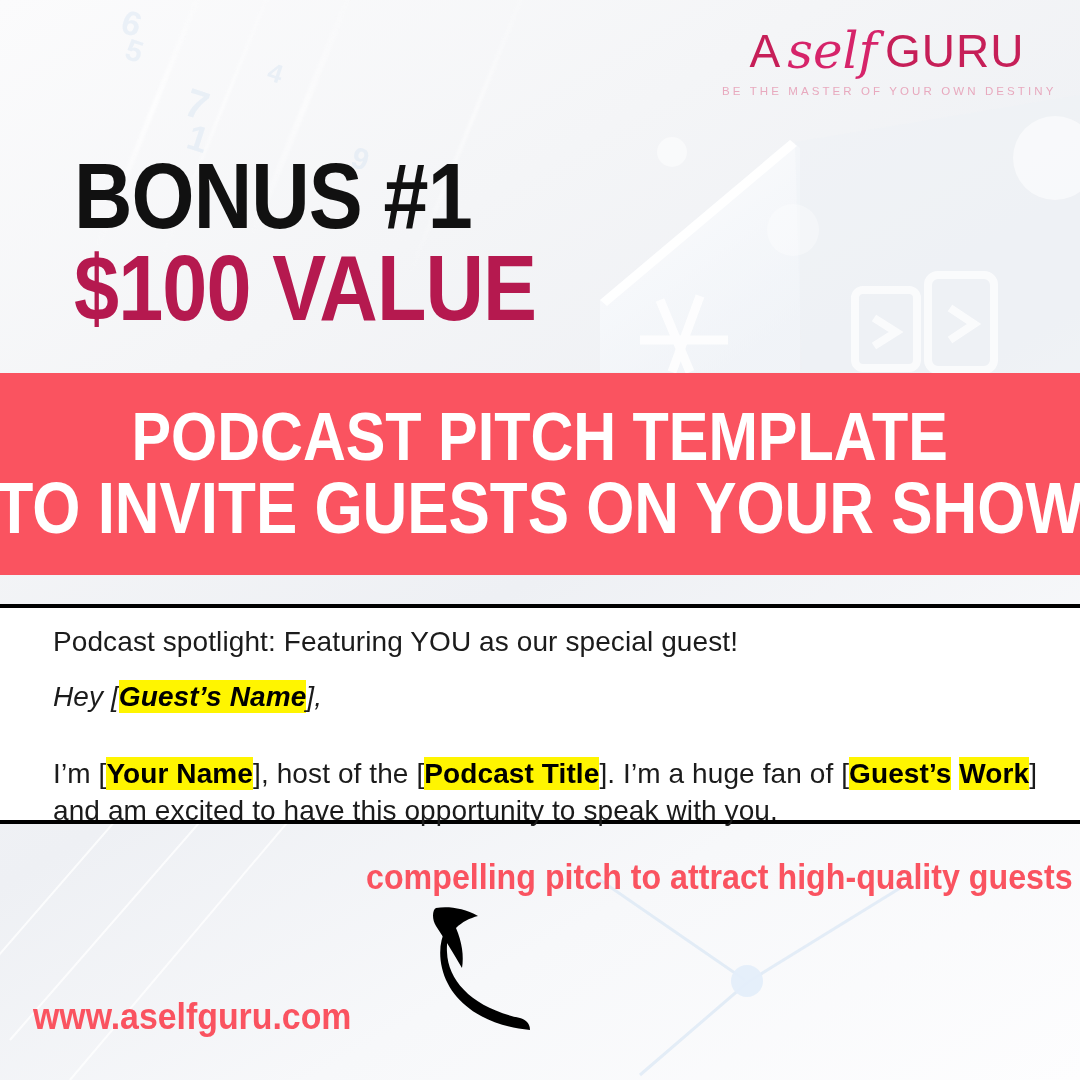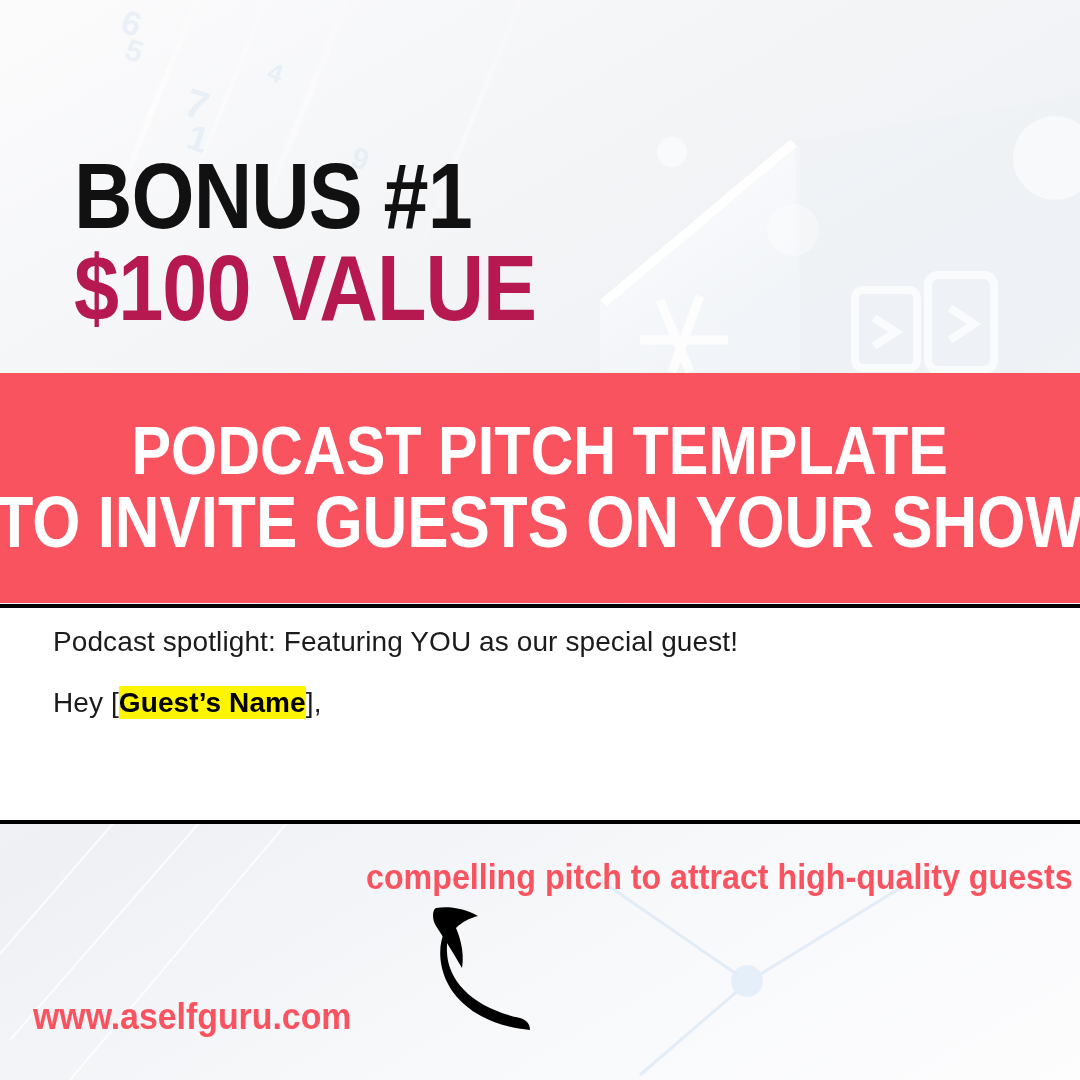--- a/index.html
+++ b/index.html
@@ -93,21 +93,21 @@
     transform-origin:left center;
     white-space:nowrap;
   }
   #hl-bonus { color:#111111; }
   #hl-value { color:#B5194F; margin-top:6px; }
 
   
   #banner {
     position:absolute;
     left:0; top:373px;
-    width:1080px; height:230px;
+    width:1080px; height:202px;
     background:#FA5360;
     display:flex;
     flex-direction:column;
     align-items:center;
     justify-content:center;
   }
   .banner-line {
     color:#FFFFFF;
     font-family:"Liberation Sans Narrow","Liberation Sans", sans-serif;
     font-weight:700;
@@ -131,21 +131,21 @@
     padding:12px 40px 0 53px;
   }
   .doc-p {
     font-family:"Liberation Sans Narrow","Liberation Sans", sans-serif;
     font-size:28px;
     color:#1b1b1b;
     line-height:1.32;
     letter-spacing:.1px;
   }
   #doc-p1 { margin-top:4px; }
-  #doc-p2 { margin-top:24px; }
+  #doc-p2 { margin-top:18px;font-style:italic; }
   #doc-p3 { margin-top:40px; }
   .hl {
     background:#FFF500;
     font-weight:700;
     color:#000000;
     padding:1px 0;
   }
   .brk { color:#1b1b1b; }
 
   
@@ -243,39 +243,49 @@
   <div class="bg-streak" style="left:300px; top:-30px; width:6px; height:280px; opacity:.6;"></div>
   <div class="bg-streak" style="left:470px; top:-50px; width:4px; height:340px; opacity:.55;"></div>
 
   <div class="bg-digit" style="left:122px; top:4px; font-size:34px;">6</div>
   <div class="bg-digit" style="left:126px; top:34px; font-size:30px;">5</div>
   <div class="bg-digit" style="left:186px; top:82px; font-size:40px;">7</div>
   <div class="bg-digit" style="left:188px; top:118px; font-size:36px;">1</div>
   <div class="bg-digit" style="left:268px; top:58px; font-size:26px;">4</div>
   <div class="bg-digit" style="left:352px; top:142px; font-size:30px;">9</div>
 
+  <div id="logo">
+    <div class="logo-line">
+      <span class="logo-a">A</span><span class="logo-self">self</span><span class="logo-guru">GURU</span>
+    </div>
+    <div class="logo-tagline">BE THE MASTER OF YOUR OWN DESTINY</div>
+  </div>
 
   <div id="headline">
     <div class="hl-line" id="hl-bonus">BONUS #1</div>
     <div class="hl-line" id="hl-value">$100 VALUE</div>
   </div>
 
   <div id="banner">
     <div class="banner-line" id="banner-line-1">PODCAST PITCH TEMPLATE</div>
     <div class="banner-line" id="banner-line-2">(TO INVITE GUESTS ON YOUR SHOW)</div>
   </div>
 
   <div id="doc">
 
     <div class="doc-p" id="doc-p1">Podcast spotlight: Featuring YOU as our special guest!</div>
 
     <div class="doc-p" id="doc-p2">
       <span class="brk">Hey [</span><span class="hl">Guest’s Name</span><span class="brk">],</span>
     </div>
 
+    <div class="doc-p" id="doc-p3">
+      <span class="brk">I’m [</span><span class="hl">Your Name</span><span class="brk">], host of the [</span><span class="hl">Podcast Title</span><span class="brk">]. I’m a huge fan of [</span><span class="hl">Guest’s</span>
+      <span class="hl">Work</span><span class="brk">] and am excited to have this opportunity to speak with you.</span>
+    </div>
   </div>
 
   <div id="caption">compelling pitch to attract high-quality guests</div>
 
   <div id="arrow">
     <svg viewBox="0 0 130 140" aria-hidden="true">
       <path d="M118,132
                C 72,128 38,104 30,70
                C 24,44 34,26 46,14
                C 40,22 34,38 35,54

